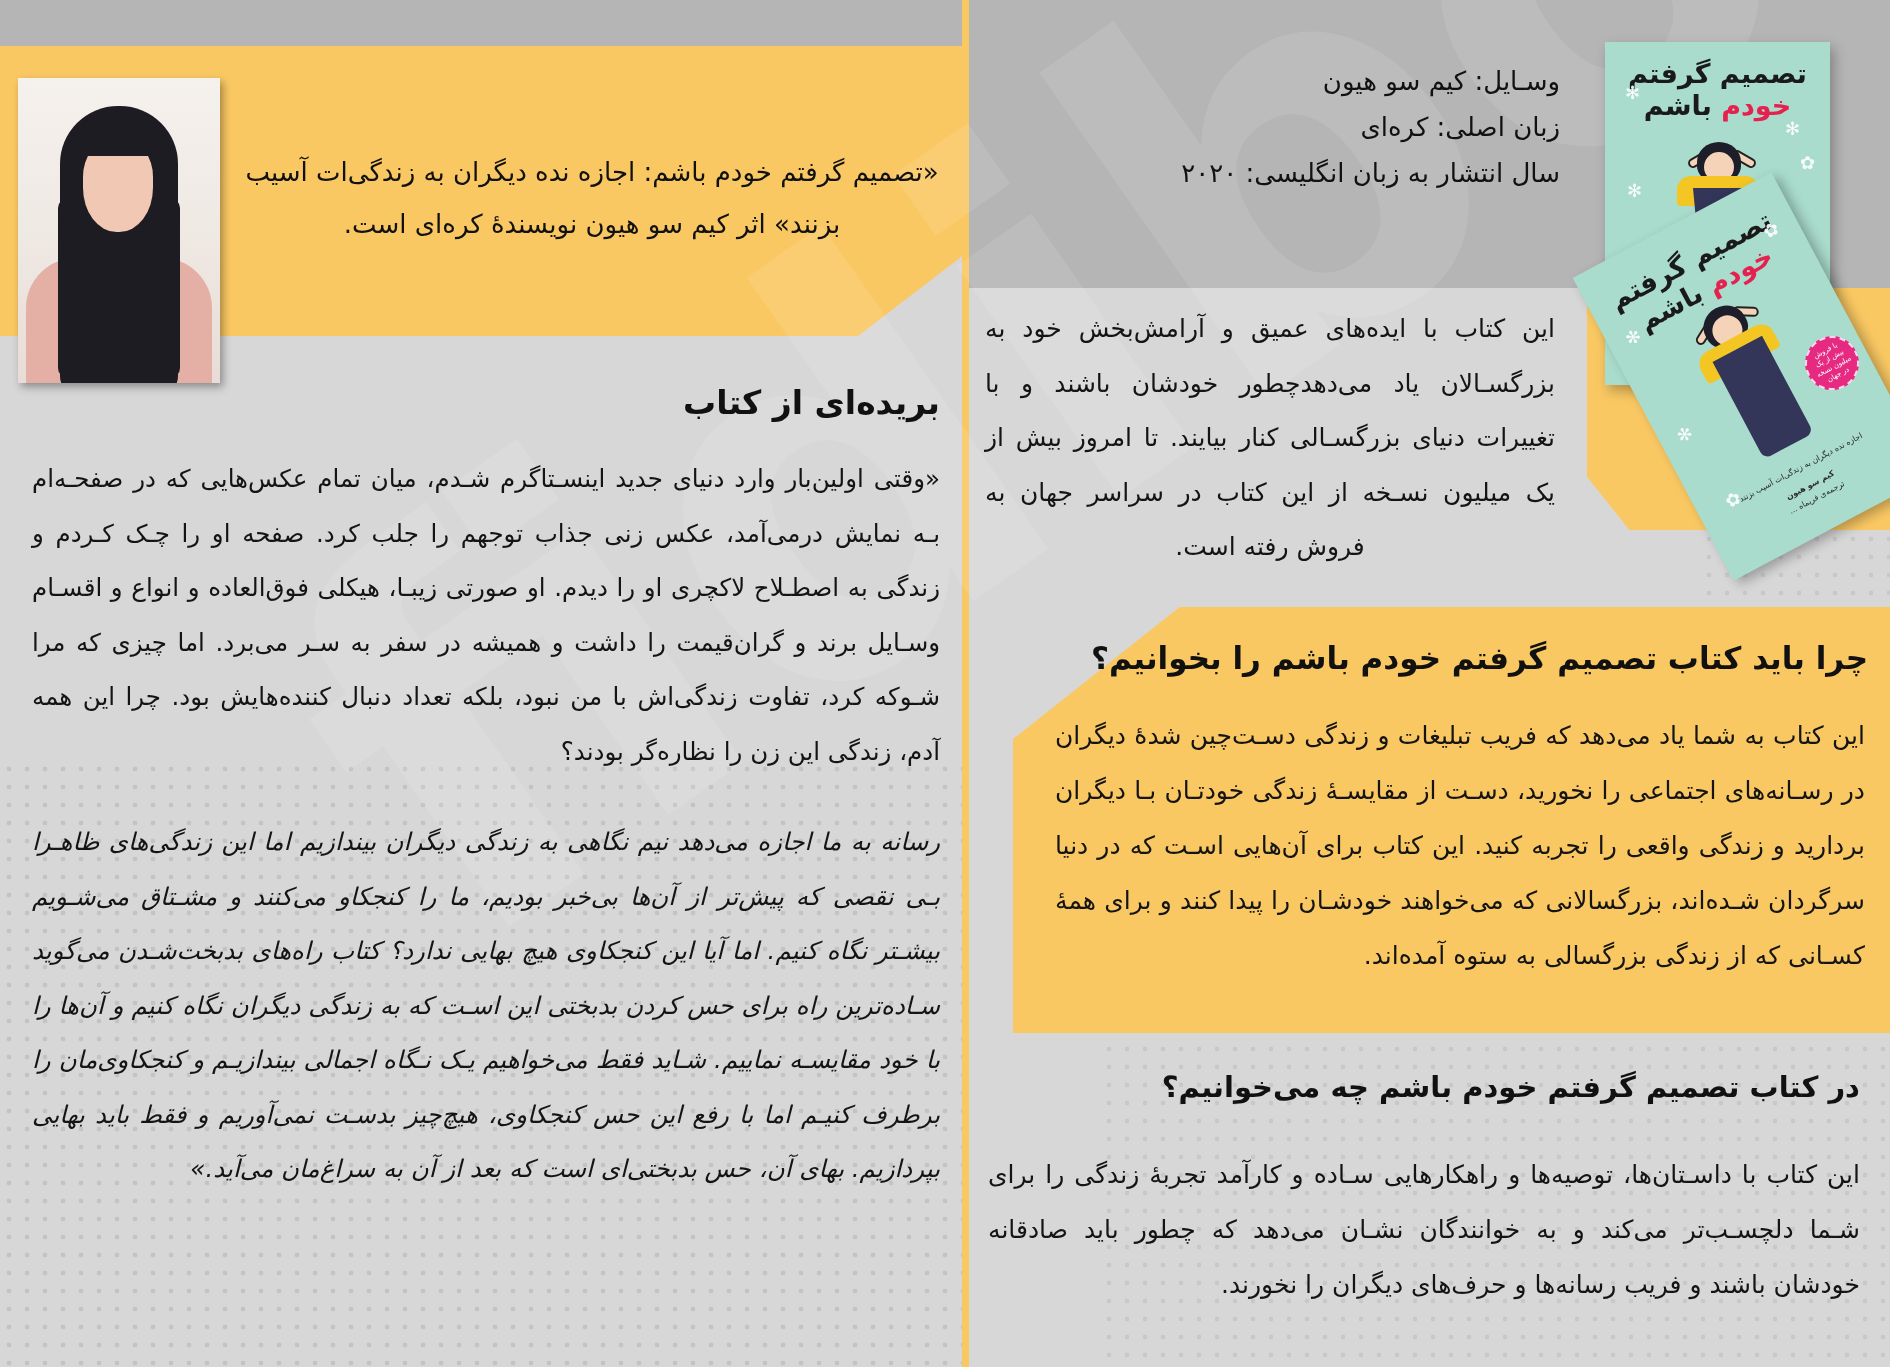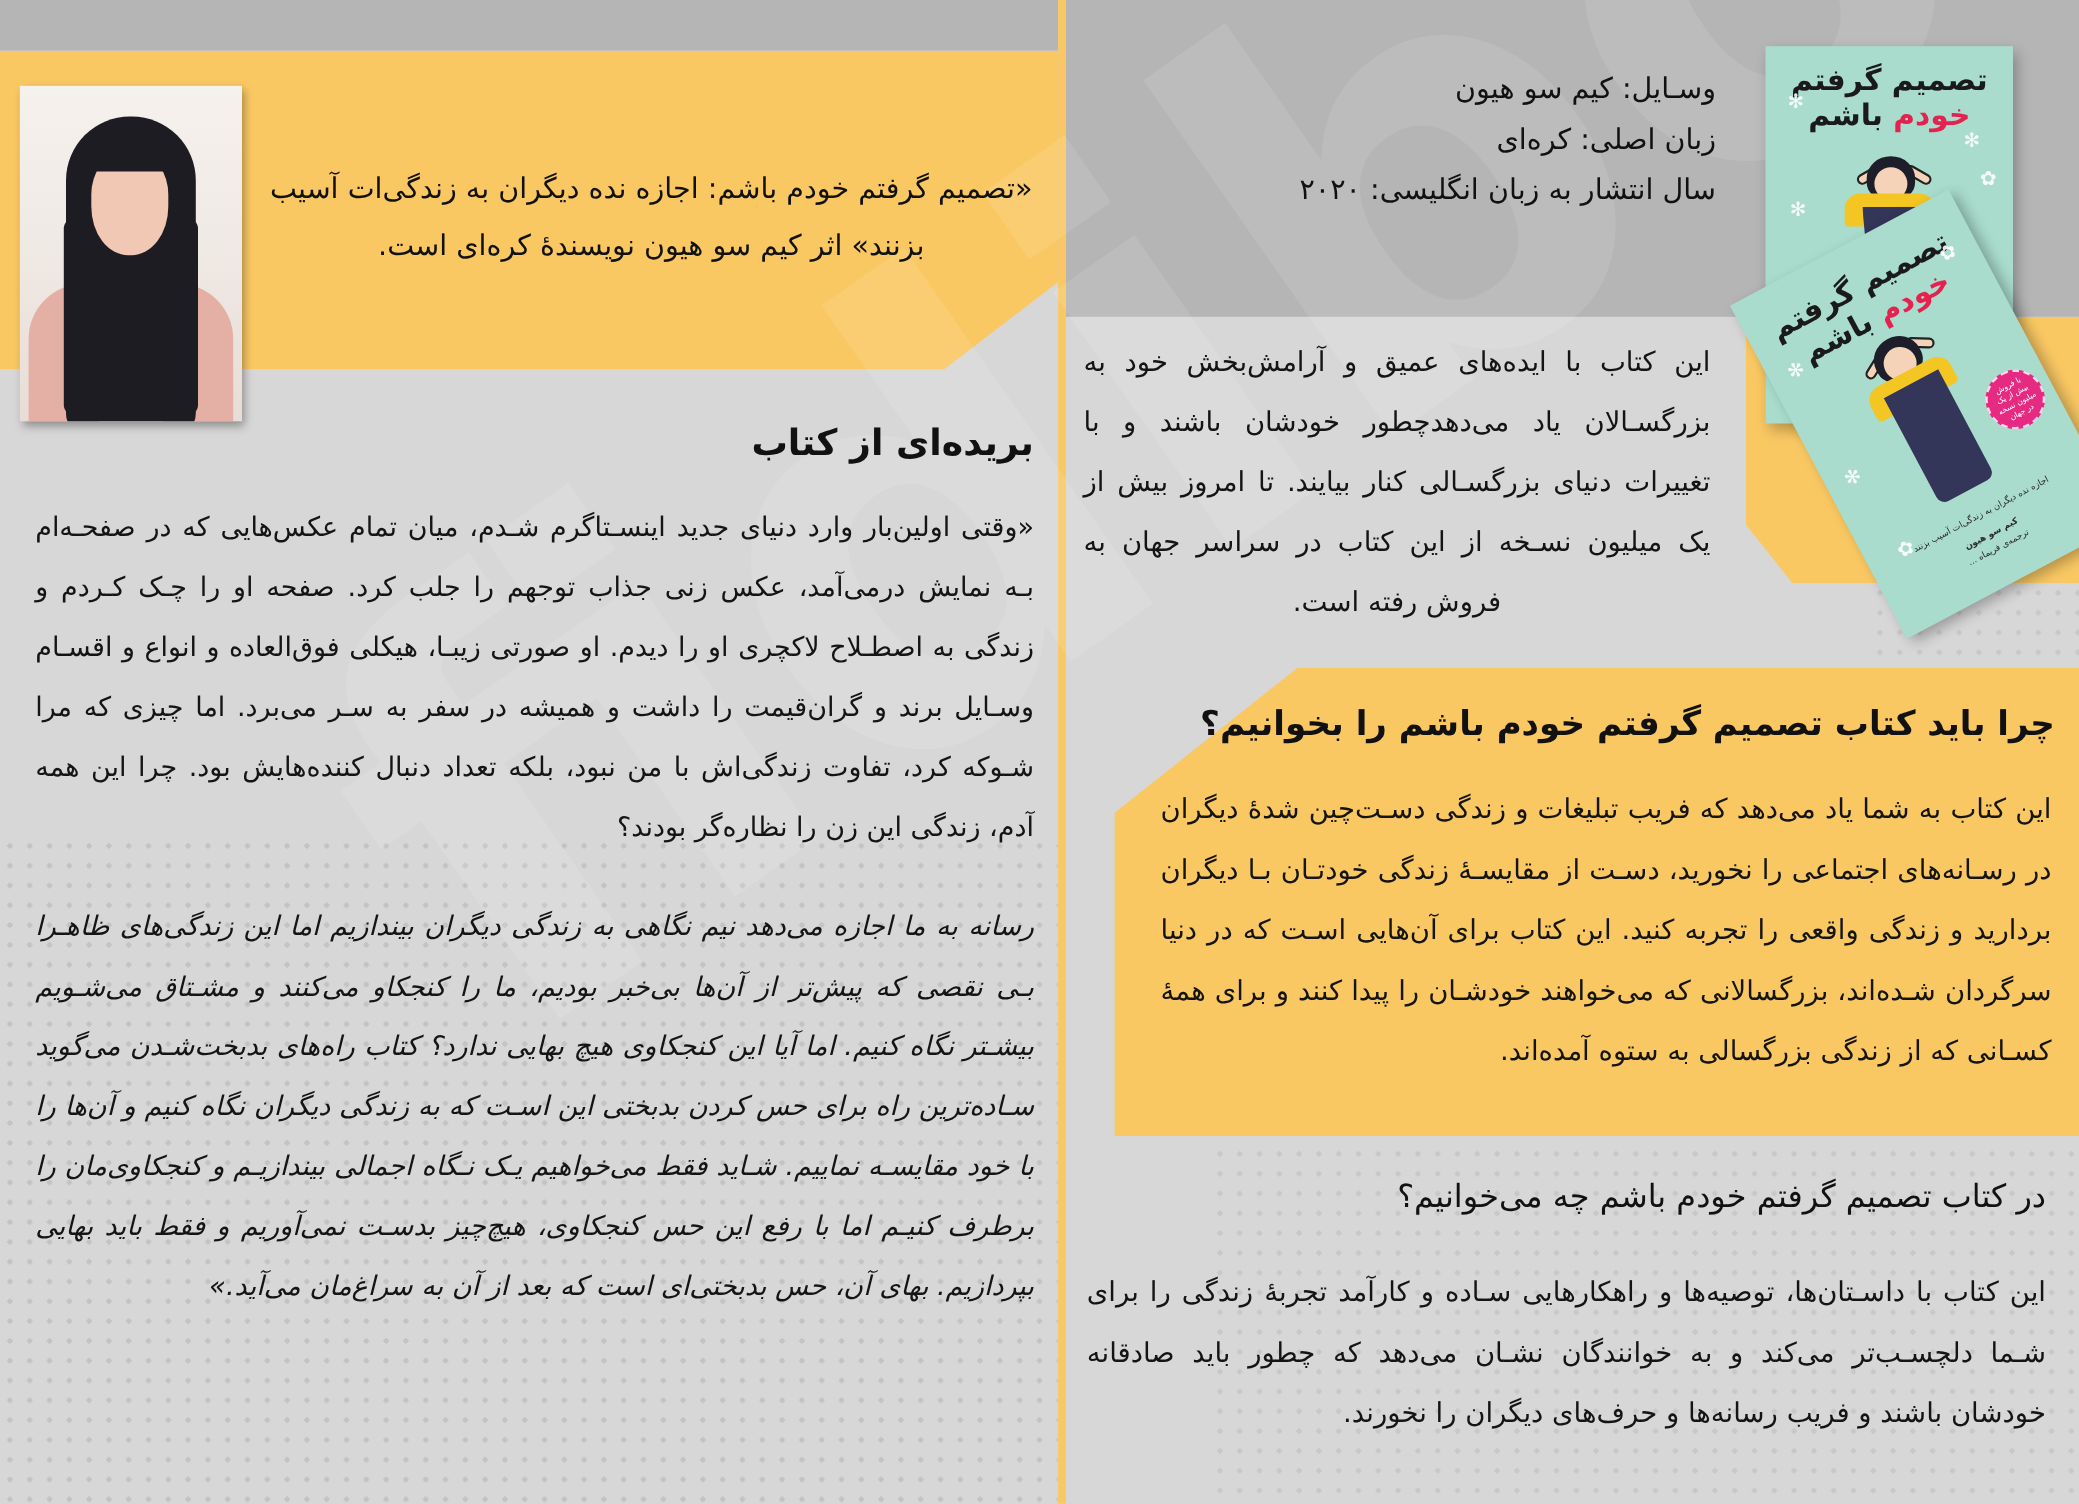--- a/index.html
+++ b/index.html
@@ -94,21 +94,21 @@
     #why-title {
       left: 1020px; top: 640px; width: 848px; text-align: right;
       font-size: 31px; font-weight: bold; color: #111;
     }
     #why-text {
       left: 1055px; top: 708px; width: 810px;
       font-size: 25px; line-height: 55px; text-align: justify; text-align-last: right; color: #141414;
     }
     #what-title {
       left: 1100px; top: 1070px; width: 760px; text-align: right;
-      font-size: 29px; font-weight: normal; color: #111;
+      font-size: 29px; font-weight: bold; color: #111;
     }
     #what-text {
       left: 988px; top: 1147px; width: 872px;
       font-size: 25px; line-height: 55px; text-align: justify; text-align-last: right; color: #141414;
     }
 
     
     .cover {
       position: absolute; background: #a9dccc; overflow: hidden;
       box-shadow: 4px 6px 12px rgba(0,0,0,0.28);

